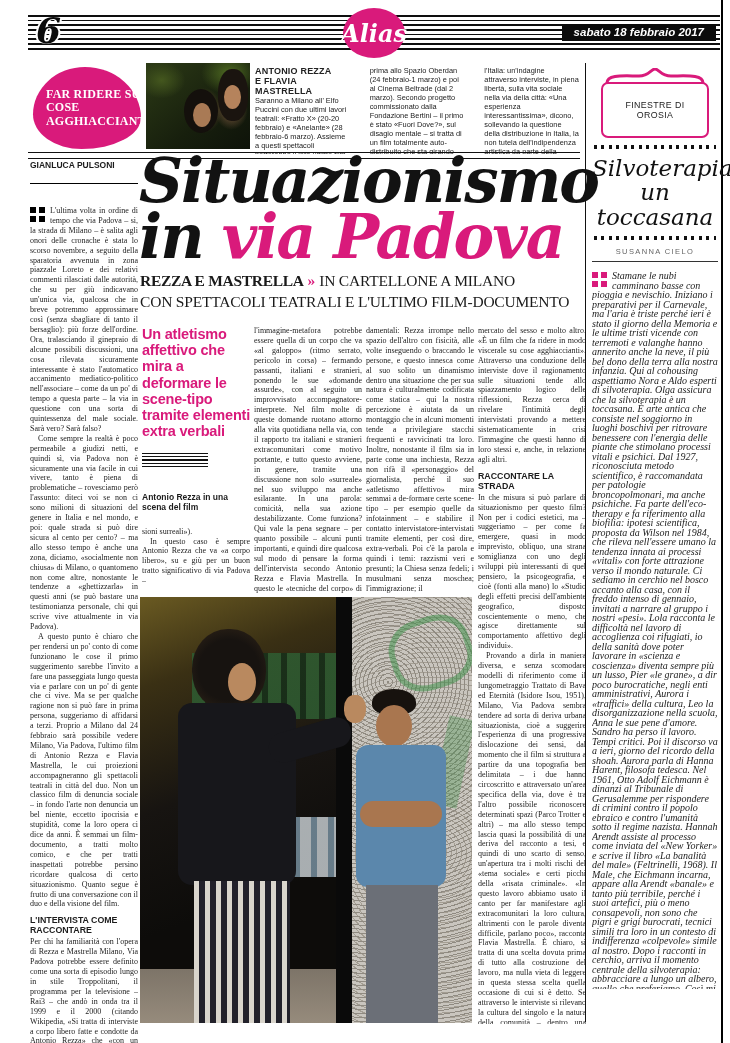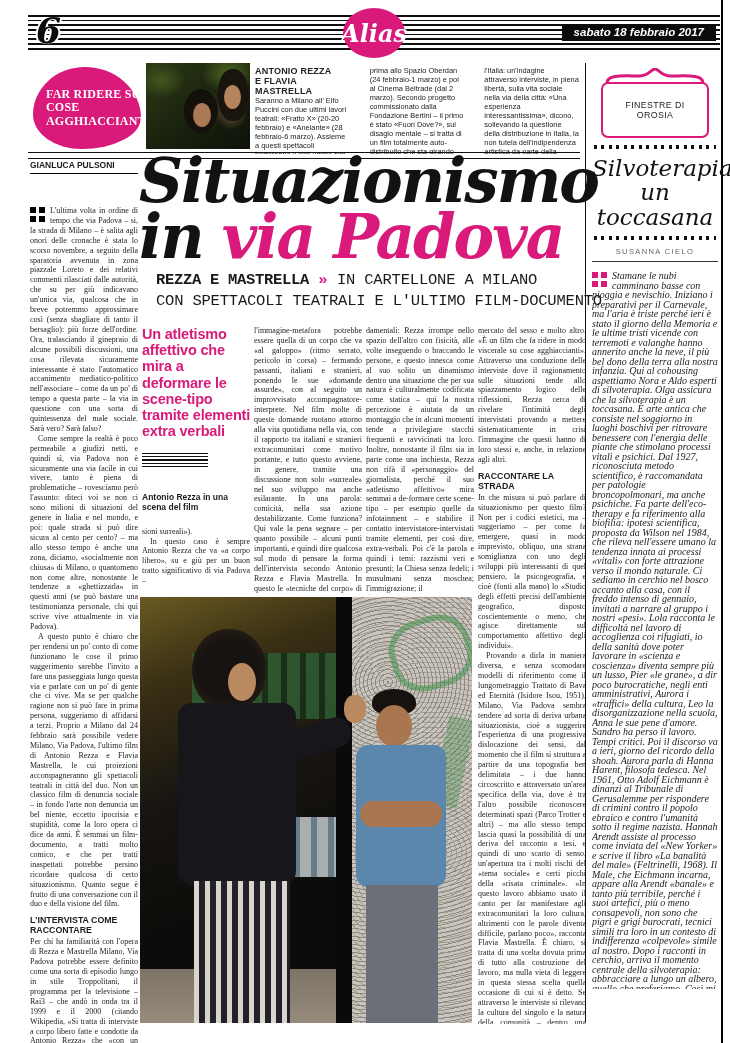--- a/index.html
+++ b/index.html
@@ -39,40 +39,40 @@
     font-family:"Liberation Sans",sans-serif;}
   .intro-col{flex:1;font-size:7.4px;line-height:9px;color:#222;}
   .intro-title{font-weight:bold;font-size:9px;line-height:10px;letter-spacing:.2px;}
   #double-rule{left:28px;top:152px;width:552px;height:5px;
     border-top:1.6px solid #111;border-bottom:1.6px solid #111;}
 
   
   #headline{left:139px;top:153px;width:446px;font-family:"DejaVu Serif",serif;
     font-style:italic;font-weight:bold;font-size:61px;line-height:.92;letter-spacing:-2px;color:#121212;}
   #headline .pink{color:#d91a7b;}
-  #subhead{left:156px;top:270px;width:446px;font-family:Liberation Mono, monospace;
+  #subhead{left:140px;top:270px;width:446px;font-family:Liberation Serif, serif;
     font-size:15.5px;line-height:21px;color:#1a1a1a;}
   #subhead .hv{font-weight:800;letter-spacing:-.3px;}
   #subhead .arr{color:#d91a7b;font-weight:800;}
   #subhead .lt{font-weight:normal;letter-spacing:-.2px;}
 
   
   .col{font-size:8px;line-height:9.9px;text-align:justify;overflow:hidden;}
   .col p{margin:0;}
   .col p.ind{text-indent:8px;}
   .sechead{font-family:"Liberation Sans",sans-serif;font-weight:bold;font-size:8.8px;
     line-height:10px;margin:6px 0 2px;text-align:left;}
   .mk{float:left;width:15px;height:15px;margin:1px 5px 0 0;background-repeat:no-repeat;
     background-image:linear-gradient(#000,#000),linear-gradient(#000,#000),
                      linear-gradient(#000,#000),linear-gradient(#000,#000);
     background-size:6px 6px;background-position:0 0,9px 0,0 9px,9px 9px;}
   .mk.pink{background-image:linear-gradient(#d91a7b,#d91a7b),linear-gradient(#d91a7b,#d91a7b),
                             linear-gradient(#d91a7b,#d91a7b),linear-gradient(#d91a7b,#d91a7b);}
   #byline{left:30px;top:160px;width:108px;font-family:"Liberation Sans",sans-serif;
-    font-weight:bold;font-size:8.5px;padding-bottom:3px;border-bottom:1px solid #000;}
+    font-weight:bold;font-size:8.5px;padding-bottom:13px;border-bottom:1px solid #000;}
   #col1{left:30px;top:178px;width:108px;height:856px;margin-top:28px;}
   #quote-col{left:142px;top:326px;width:108px;height:268px;overflow:hidden;}
   #pull-quote{font-family:"Liberation Sans",sans-serif;font-weight:bold;font-size:14.5px;
     line-height:1.12;letter-spacing:-.2px;color:#d91a7b;}
   #multi-rule{width:66px;height:15px;margin-top:13px;
     background:repeating-linear-gradient(to bottom,#111 0 1.3px,transparent 1.3px 3.2px);}
   #caption{margin-top:24px;font-family:"Liberation Sans",sans-serif;font-weight:bold;
     font-size:8.5px;line-height:10px;}
   #col2-text{margin-top:15px;}
   #col3{left:254px;top:326px;width:108px;height:268px;}

